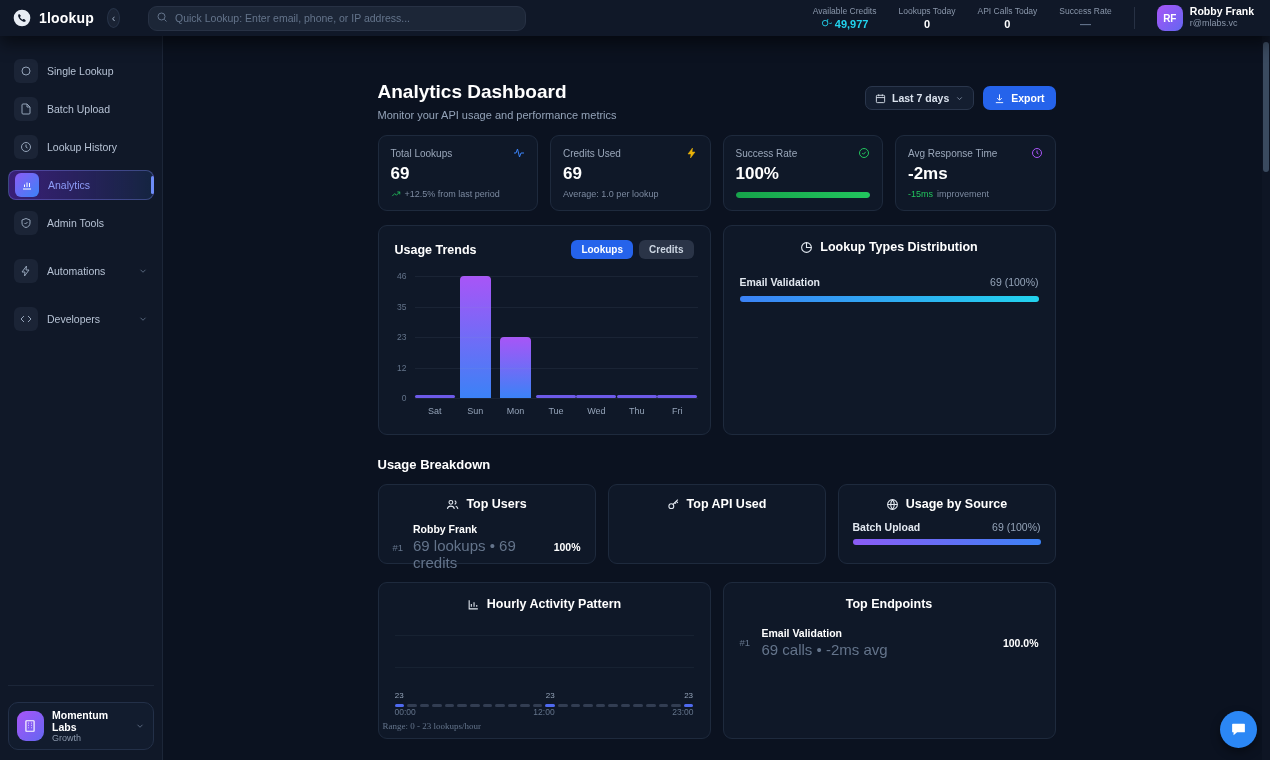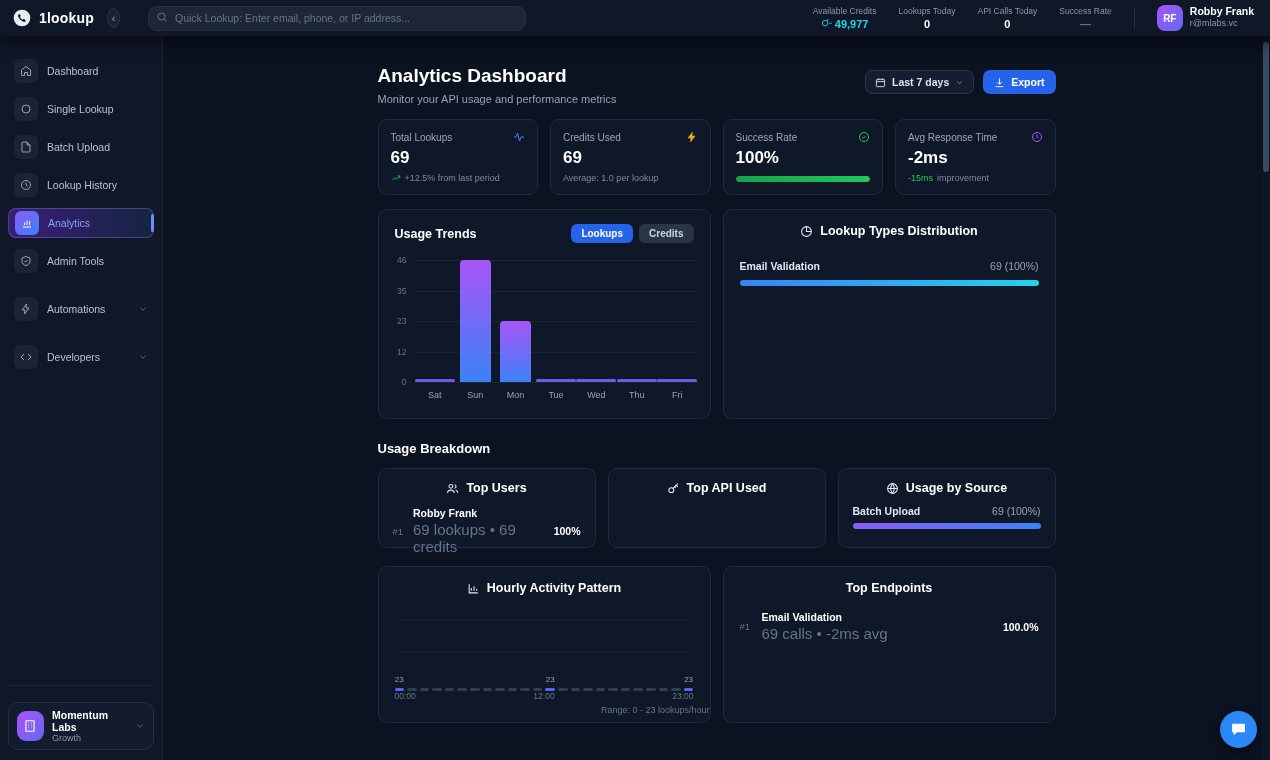--- a/index.html
+++ b/index.html
@@ -75,21 +75,21 @@
     display:flex; align-items:center; gap:8px; padding:6px 8px; cursor:pointer;
   }
   .org-icon {
     width:30px; height:30px; border-radius:9px; background:linear-gradient(135deg,#a855f7,#6366f1);
     display:flex; align-items:center; justify-content:center; color:#fff;
   }
   .org-name { font-size:10.5px; font-weight:bold; color:#fff; }
   .org-plan { font-size:9px; color:#8a97ab; }
   
   .main { flex:1; background:#0b1220; overflow:hidden; position:relative; }
-  .content { width:678px; margin:0 auto; padding-top:29px; }
+  .content { width:678px; margin:16px auto; padding-top:29px; }
   .page-header { display:flex; align-items:flex-start; }
   .page-title { font-size:19px; font-weight:bold; color:#fff; }
   .page-subtitle { font-size:11px; color:#94a3b8; margin-top:6px; }
   .header-actions { margin-left:auto; display:flex; gap:9px; margin-top:5px; }
   .btn-range {
     display:flex; align-items:center; gap:6px; background:#141e30; border:1px solid #2a364c;
     color:#dbe3ee; font-size:10.5px; font-weight:bold; border-radius:7px; padding:0 9px; height:24px; cursor:pointer;
   }
   .btn-export {
     display:flex; align-items:center; gap:6px; background:#2563eb; border:none;
@@ -146,21 +146,21 @@
   .bottom-row { display:flex; gap:12px; margin-top:18px; }
   .bottom-card { width:333px; height:157px; padding:14px 16px; position:relative; }
   .hgrid { position:absolute; left:16px; right:16px; height:1px; background:rgba(148,163,184,.07); }
   .hour-strip { position:absolute; left:16px; right:16px; top:108px; display:flex; gap:3px; align-items:flex-end; }
   .hour-col { flex:1; display:flex; flex-direction:column; align-items:center; justify-content:flex-end; }
   .hour-lbl { font-size:8px; color:#94a3b8; margin-bottom:3px; height:10px; }
   .hour-seg { width:100%; height:3px; border-radius:2px; background:#323d52; }
   .hour-seg.hl { background:#4f6af0; }
   .hour-axis { position:absolute; left:16px; right:16px; top:124px; display:flex; justify-content:space-between; }
   .hour-axis span { font-size:8.5px; color:#64748b; }
-  .range-note { position:absolute; left:4px; right:0; top:138px; text-align:right; font-size:9px; color:#64748b; }
+  .range-note { position:absolute; left:4px; right:0; top:138px; text-align:left; font-size:9px; color:#64748b;font-family:Liberation Serif, serif; }
   
   .chat-fab {
     position:absolute; right:13px; bottom:12px; width:37px; height:37px; border-radius:50%;
     background:#2b87f5; display:flex; align-items:center; justify-content:center; cursor:pointer;
     box-shadow:0 4px 10px rgba(0,0,0,.4);
   }
   
   .scrollbar { position:absolute; right:0; top:0; bottom:0; width:8px; background:#0e1524; }
   .scroll-thumb { position:absolute; right:1px; top:6px; width:6px; height:130px; border-radius:3px; background:#3a4a5f; }
   svg { display:block; }
@@ -223,28 +223,20 @@
     </div>
   </div>
 </div>
 
 <div class="body-row">
 
   <div class="sidebar">
     <div class="nav-item">
       <span class="nav-icon">
         <svg width="12" height="12" viewBox="0 0 24 24" fill="none" stroke="currentColor" stroke-width="2">
-            <path d="M3 10l9-7 9 7v10a1 1 0 0 1-1 1h-5v-6h-6v6H4a1 1 0 0 1-1-1z"></path>
-          </svg>
-      </span>
-      <span class="nav-label">Dashboard</span>
-    </div>
-    <div class="nav-item">
-      <span class="nav-icon">
-        <svg width="12" height="12" viewBox="0 0 24 24" fill="none" stroke="currentColor" stroke-width="2">
             <circle cx="12" cy="12" r="8"></circle>
           </svg>
       </span>
       <span class="nav-label">Single Lookup</span>
     </div>
     <div class="nav-item">
       <span class="nav-icon">
         <svg width="12" height="12" viewBox="0 0 24 24" fill="none" stroke="currentColor" stroke-width="2">
             <path d="M14 2H6a2 2 0 0 0-2 2v16a2 2 0 0 0 2 2h12a2 2 0 0 0 2-2V8z"></path>
             <path d="M14 2v6h6"></path>

